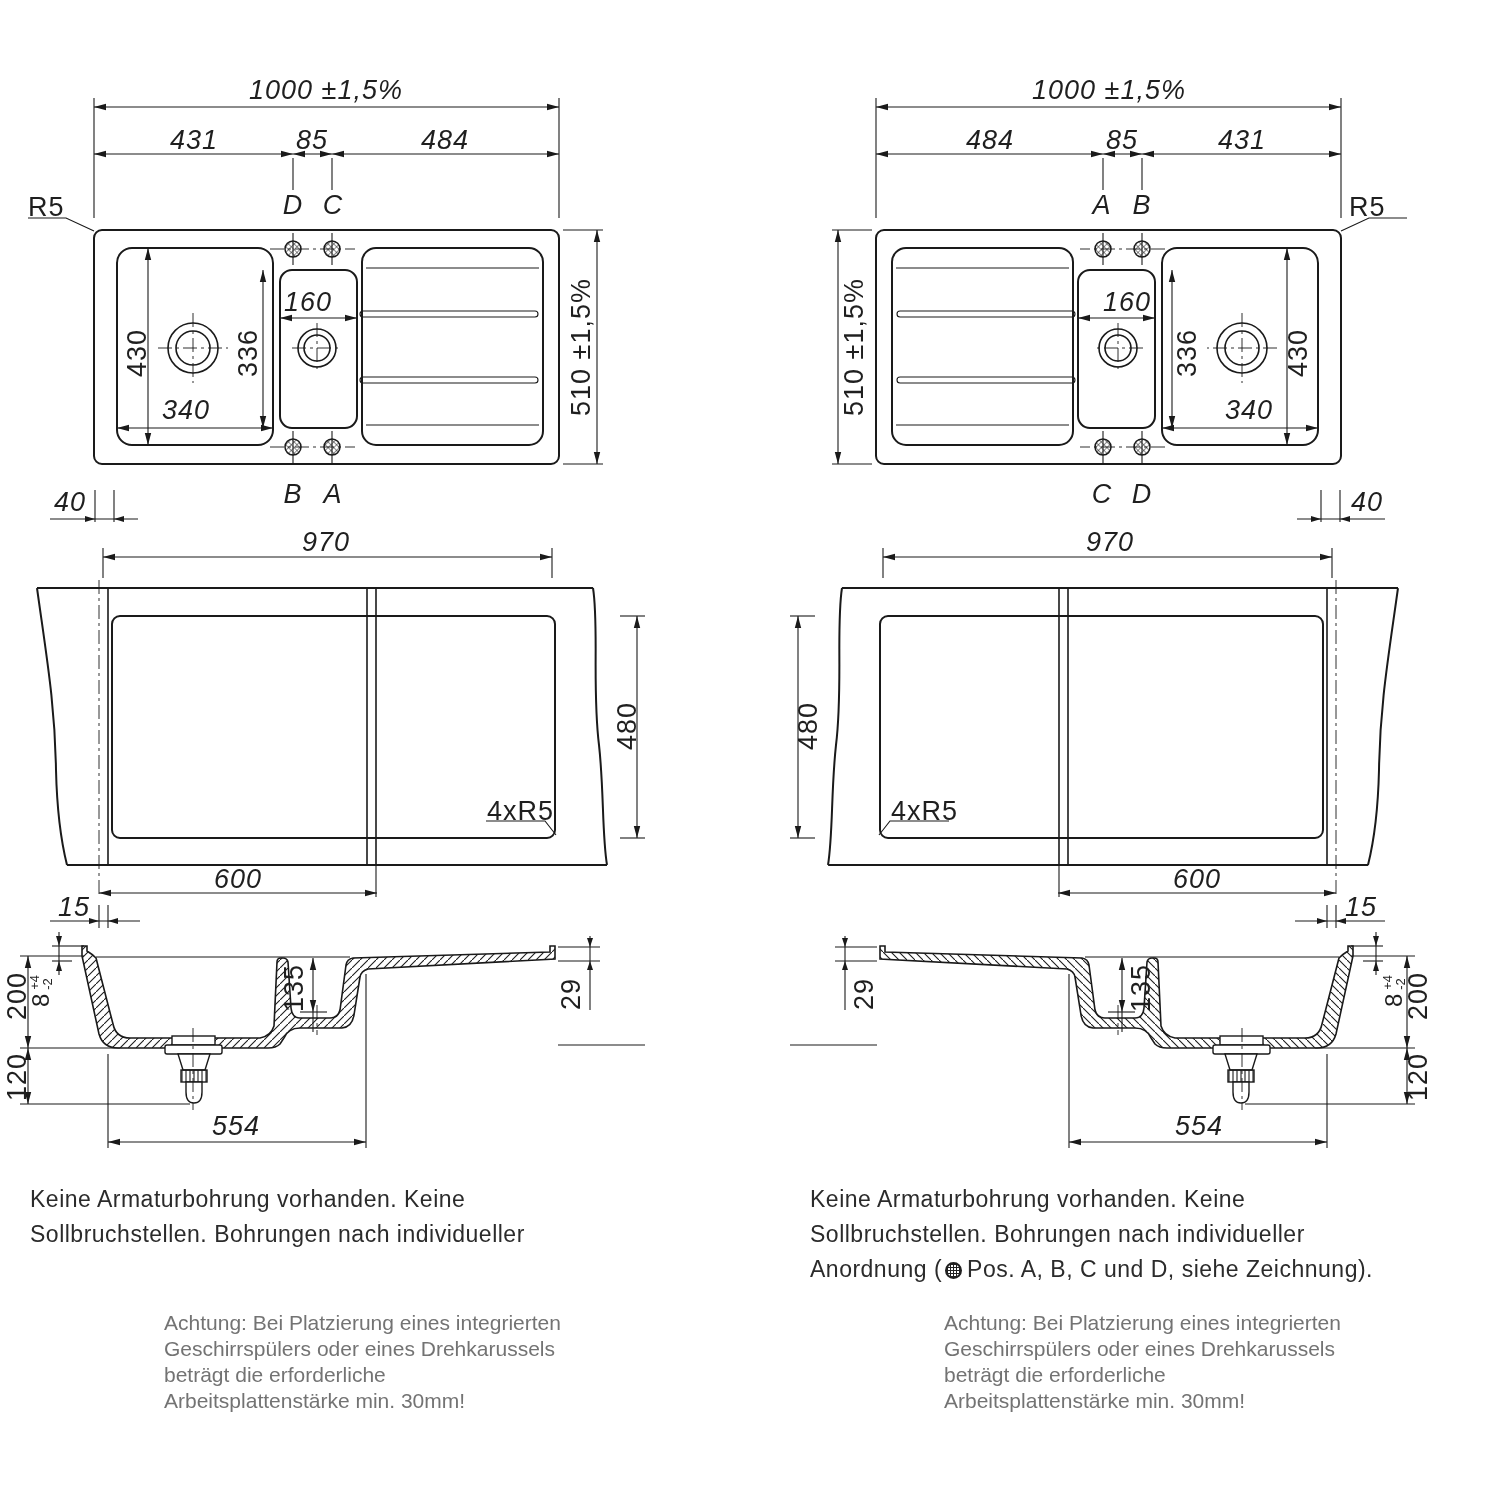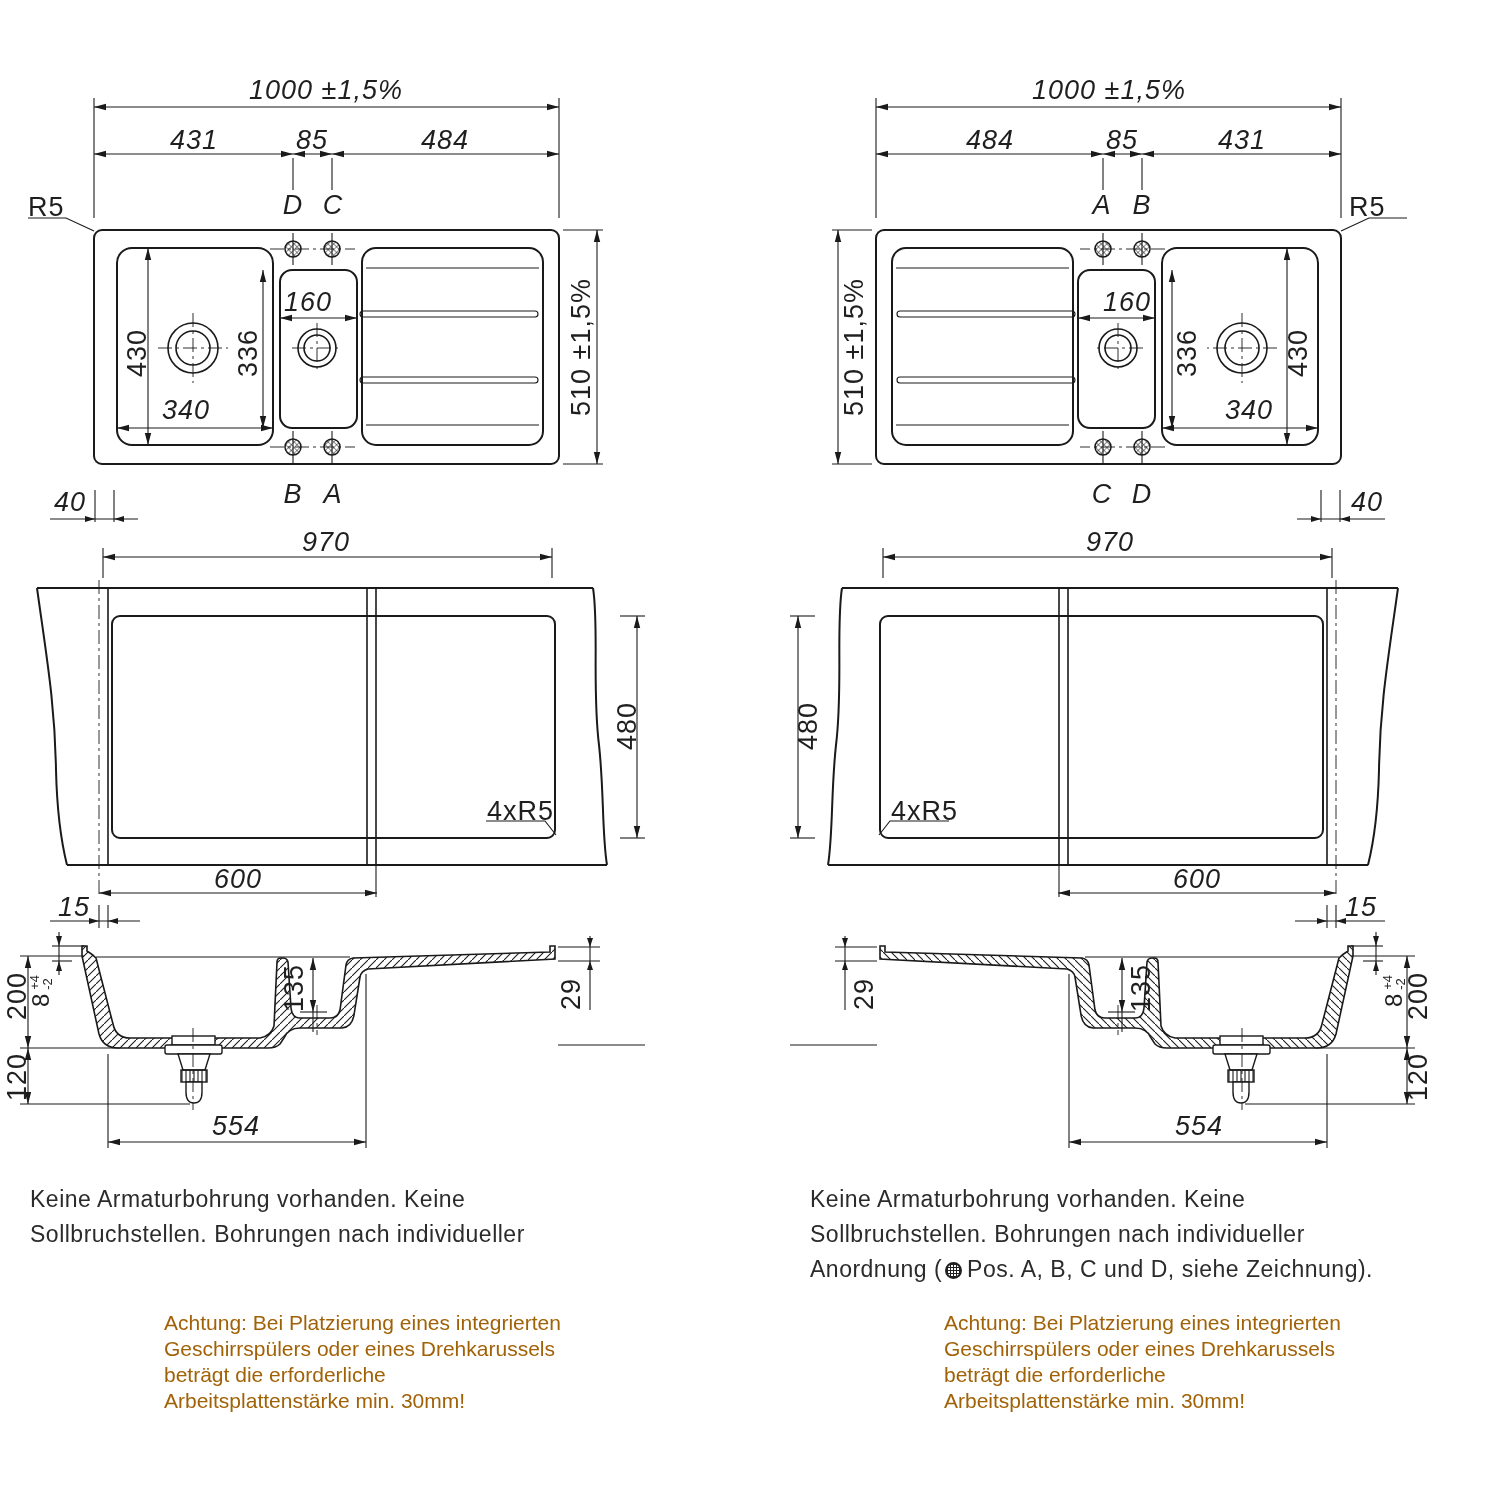--- a/index.html
+++ b/index.html
@@ -6,21 +6,21 @@
   #page{position:relative;width:1500px;height:1500px;background:#ffffff;overflow:hidden;
         font-family:"Liberation Sans",sans-serif;}
   svg{position:absolute;left:0;top:0;}
   .lbl{position:absolute;color:#1f1f1f;white-space:nowrap;font-size:27px;letter-spacing:1px;}
   .c{transform:translate(-50%,-50%);font-style:italic;}
   .r{transform:translate(-50%,-50%) rotate(-90deg);}
   .tol-group{display:flex;align-items:center;gap:3px;}
   .tol-group .big{font-size:24px;}
   .tols{display:flex;flex-direction:column;font-size:13px;line-height:13px;letter-spacing:0;}
   .note-line{position:absolute;color:#2b2b2b;font-size:23px;letter-spacing:.5px;white-space:nowrap;}
-  .warn-line{position:absolute;color:#a16207;font-size:21px;letter-spacing:0;white-space:nowrap;}
+  .warn-line{position:absolute;color:#737373;font-size:21px;letter-spacing:0;white-space:nowrap;}
   .hatch-icon{display:inline-block;width:17px;height:17px;border-radius:50%;
     border:2px solid #222;box-sizing:border-box;vertical-align:-2px;margin:0 5px 0 3px;
     background:repeating-linear-gradient(0deg,#222 0 1px,transparent 1px 3px),
                repeating-linear-gradient(90deg,#222 0 1px,transparent 1px 3px);}
   .o{fill:none;stroke:#1a1a1a;stroke-width:2;}
   .o2{fill:none;stroke:#1a1a1a;stroke-width:1.6;}
   .t{fill:none;stroke:#1a1a1a;stroke-width:1.1;}
   .cl{fill:none;stroke:#1a1a1a;stroke-width:.9;stroke-dasharray:14 4 3 4;}
   .dim{fill:none;stroke:#1a1a1a;stroke-width:1.1;marker-start:url(#ms);marker-end:url(#me);}
   .h{fill:url(#ph);stroke:#1a1a1a;stroke-width:1.6;}

